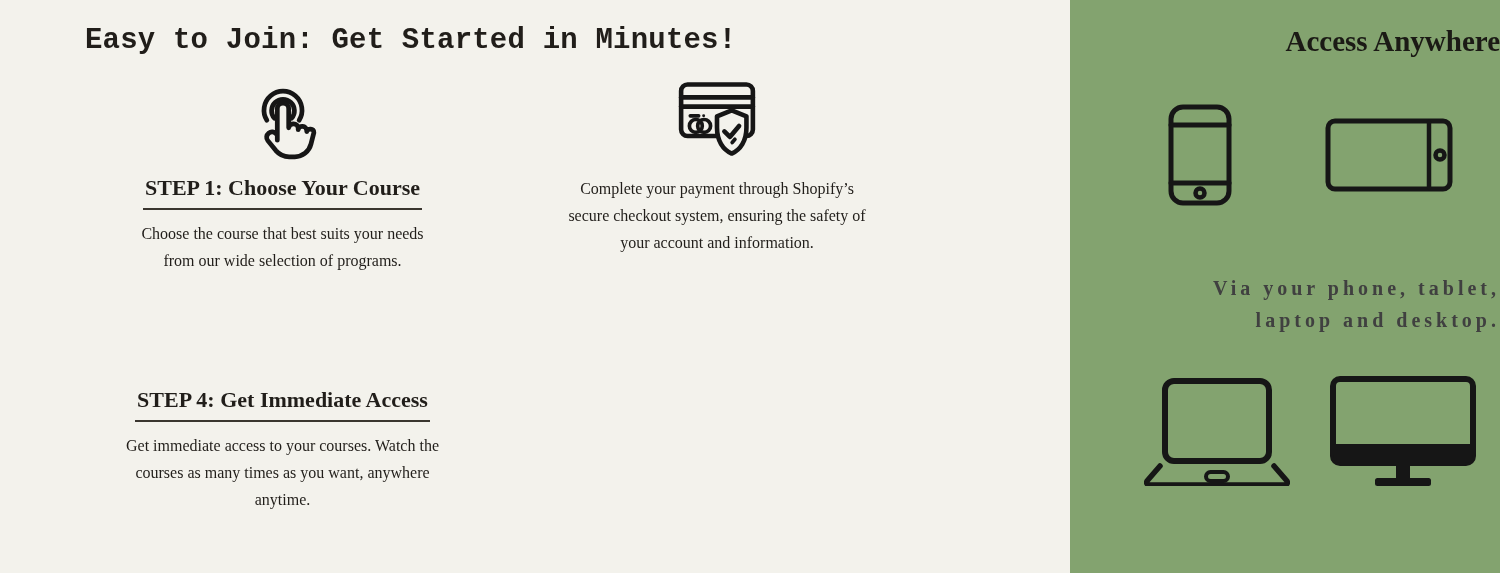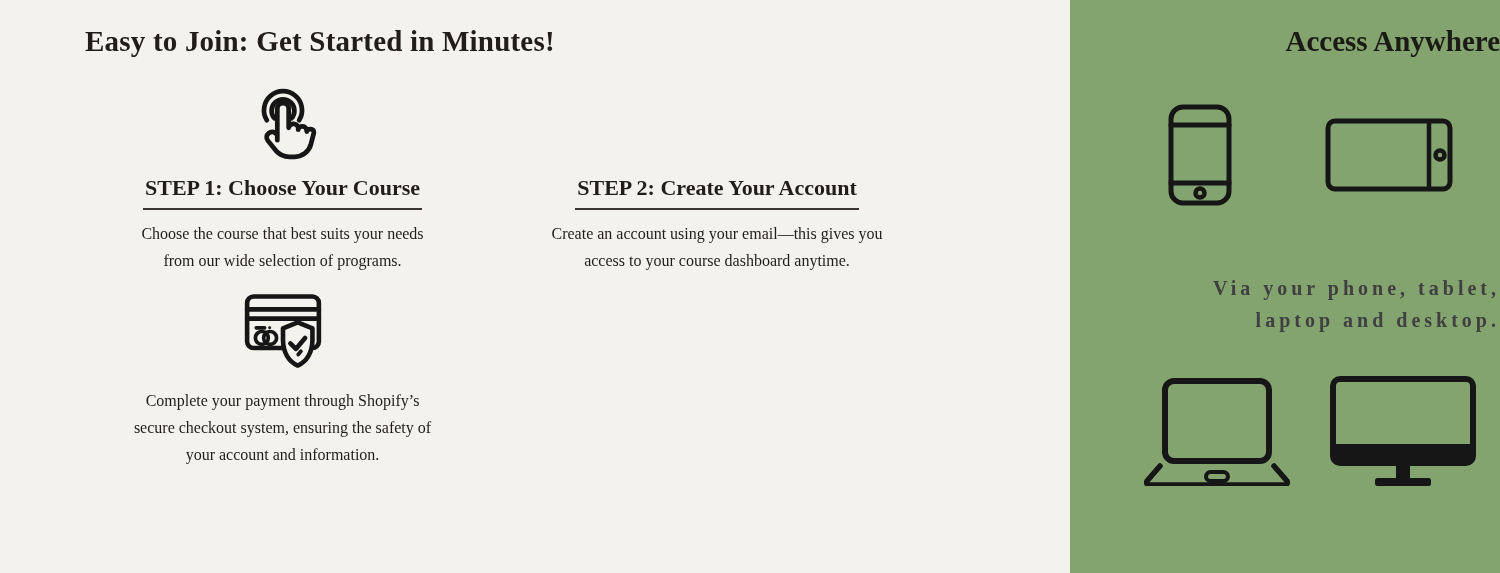--- a/index.html
+++ b/index.html
@@ -3,21 +3,21 @@
 <meta charset="utf-8">
 <style>
   html,body { margin:0; padding:0; background:#e8e8e4; }
   .canvas {
     width:1500px; height:573px; display:flex; overflow:hidden;
     background:#f3f2ec; color:#211e1a;
     font-family:"Liberation Serif","DejaVu Serif",serif;
   }
   
   .left { flex:0 0 1070px; box-sizing:border-box; padding:24px 0 0 85px; }
-  .main-heading { margin:0; font-size:29px; line-height:34px; font-weight:700; letter-spacing:.2px; }
+  .main-heading { margin:0; font-size:29px; line-height:34px; font-weight:700; letter-spacing:.2px;font-family:Liberation Mono, monospace; }
   .steps-grid {
     display:grid; grid-template-columns:395px 450px;
     column-gap:55px; row-gap:24px; margin-top:16px;gap:12px;
   }
   .step { text-align:center; }
   .icon-box { height:88px; display:flex; align-items:flex-end; justify-content:center; margin-bottom:13px; }
   .step-title {
     display:inline-block; font-size:22px; line-height:26px; font-weight:700;
     border-bottom:2px solid #3a362f; padding:0 2px 7px;
   }
@@ -62,28 +62,20 @@
                      C27.5 47.5 31 48 33 50.5 L34 52 Z"></path>
           </svg>
         </div>
         <div>
           <span class="step-title">STEP 1: Choose Your Course</span>
         </div>
         <p class="step-body">Choose the course that best suits your needs
 from our wide selection of programs.</p>
       </div>
 
-      <div class="step">
-        <div class="icon-box"></div>
-        <div>
-          <span class="step-title">STEP 2: Create Your Account</span>
-        </div>
-        <p class="step-body">Create an account using your email—this gives you
-access to your course dashboard anytime.</p>
-      </div>
 
       <div class="step">
         <div class="icon-box">
           <svg width="92" height="85" viewBox="0 0 100 92" fill="none" stroke="#161616" stroke-width="5" stroke-linecap="round" stroke-linejoin="round">
             <rect x="11" y="8" width="78" height="56" rx="7"></rect>
             <line x1="11" y1="22" x2="89" y2="22"></line>
             <line x1="11" y1="32" x2="89" y2="32"></line>
             <line x1="21" y1="42" x2="30" y2="42" stroke-width="4"></line>
             <circle cx="35.5" cy="42" r="1.6" fill="#161616" stroke="none"></circle>
             <circle cx="27" cy="53" r="7" stroke-width="4"></circle>
@@ -91,20 +83,29 @@
             <path d="M66 36 L82 42.5 V55 C82 69 75.5 79 66 83 C56.5 79 50 69 50 55 V42.5 Z" fill="#f3f2ec"></path>
             <path d="M58 59 L64 65 L74 53"></path>
             <path d="M66.5 71 L69.5 67.5" stroke-width="4"></path>
           </svg>
         </div>
         <p class="step-body">Complete your payment through Shopify’s
 secure checkout system, ensuring the safety of
 your account and information.</p>
       </div>
 
+      <div class="step">
+        <div class="icon-box"></div>
+        <div>
+          <span class="step-title">STEP 4: Get Immediate Access</span>
+        </div>
+        <p class="step-body">Get immediate access to your courses. Watch the
+courses as many times as you want, anywhere
+anytime.</p>
+      </div>
 
     </div>
   </section>
 
   <aside class="right">
     <h2 class="right-heading">Access Anywhere</h2>
 
     <div class="device-row row1">
       <svg width="64" height="102" viewBox="0 0 64 102" fill="none" stroke="#161616" stroke-width="5" stroke-linecap="round">
         <rect x="3" y="3" width="58" height="96" rx="12"></rect>

